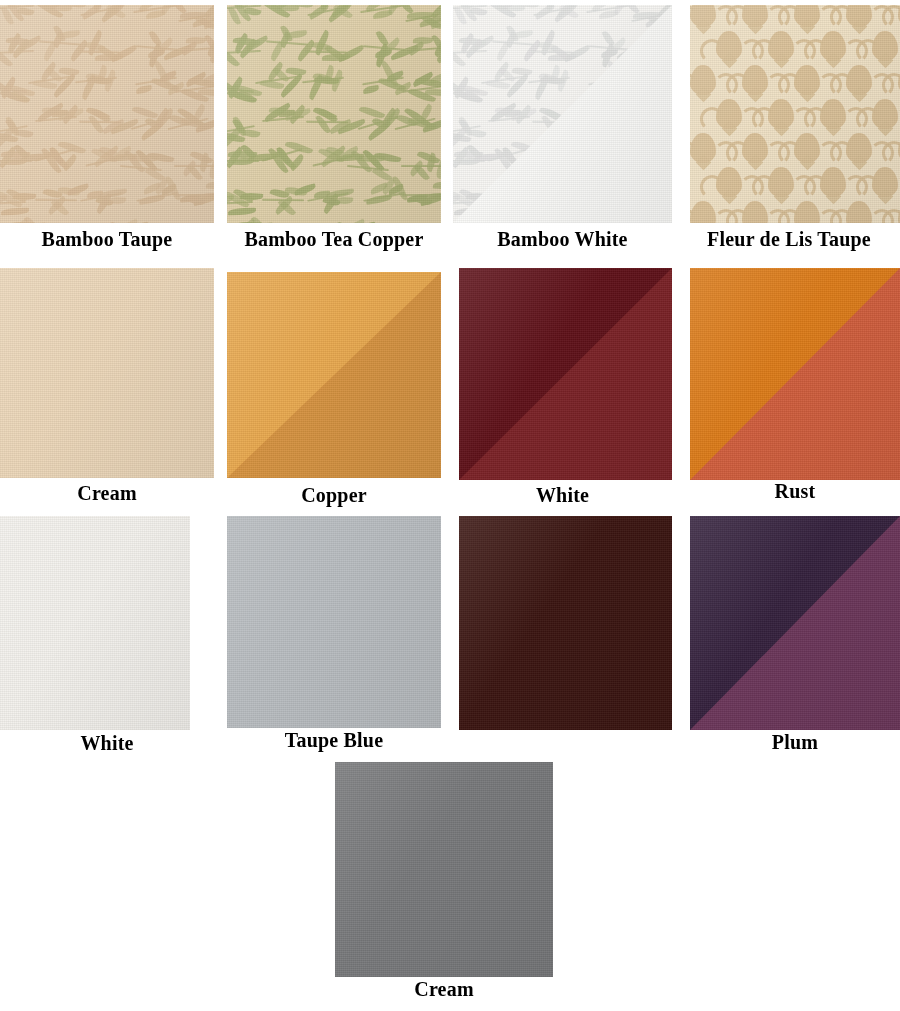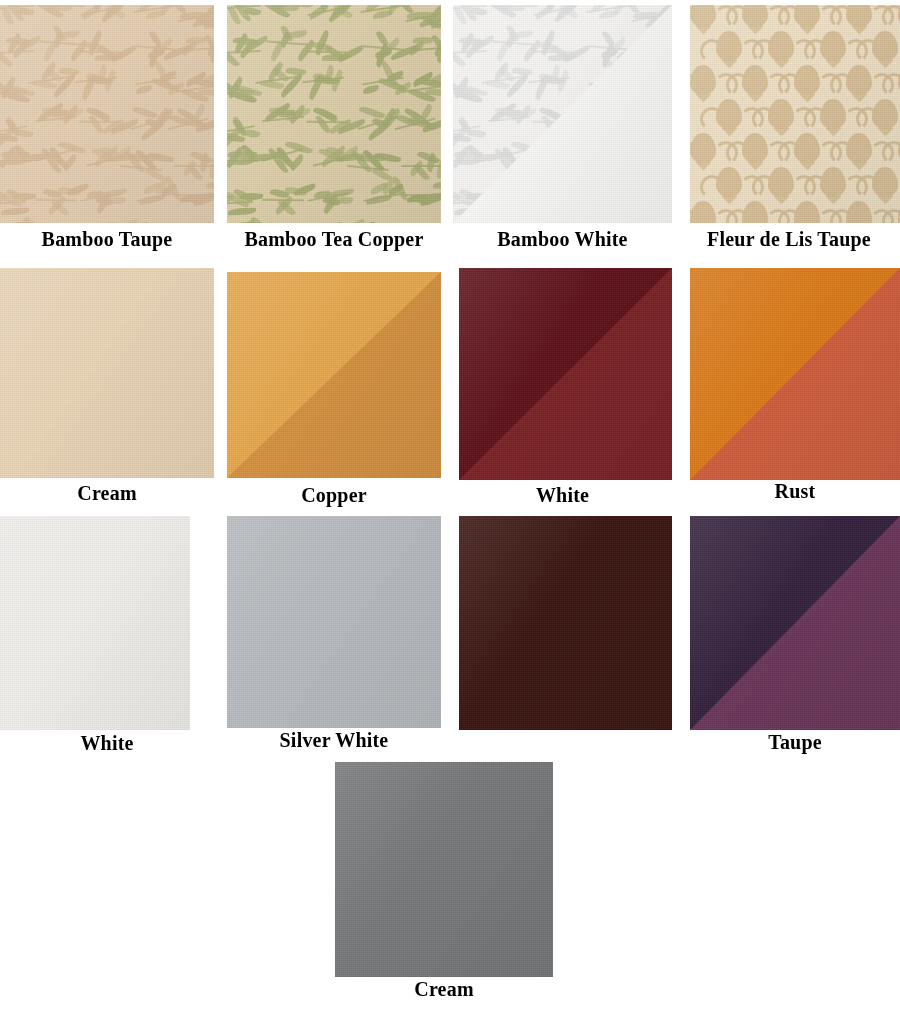--- a/index.html
+++ b/index.html
@@ -903,37 +903,37 @@
       </div>
     </div>
     <div class="label" style="left: 0px; top: 732px; width: 214px;">White</div>
     <div class="cell" style="left: 227px; top: 516px; width: 214px; height: 212px;">
       <div class="swatch">
         <div class="base" style="background: rgb(184, 188, 192);"></div>
         <div class="weave"></div>
         <div class="sheen"></div>
       </div>
     </div>
-    <div class="label" style="left: 227px; top: 729px; width: 214px;">Silver White</div>
+    <div class="label" style="left: 227px; top: 729px; width: 214px;">Taupe Blue</div>
     <div class="cell" style="left: 459px; top: 516px; width: 213px; height: 214px;">
       <div class="swatch">
         <div class="base" style="background: rgb(58, 20, 16);"></div>
         <div class="weave"></div>
         <div class="sheen"></div>
       </div>
     </div>
     <div class="cell" style="left: 690px; top: 516px; width: 210px; height: 214px;">
       <div class="swatch">
         <div class="base" style="background: rgb(51, 32, 60);"></div>
         <div class="fold" style="background: rgb(107, 53, 89);"></div>
         <div class="weave"></div>
         <div class="sheen"></div>
       </div>
     </div>
-    <div class="label" style="left: 690px; top: 731px; width: 210px;">Taupe</div>
+    <div class="label" style="left: 690px; top: 731px; width: 210px;">Plum</div>
     <div class="cell" style="left: 335px; top: 762px; width: 218px; height: 215px;">
       <div class="swatch">
         <div class="base" style="background: rgb(119, 120, 122);"></div>
         <div class="weave"></div>
         <div class="sheen"></div>
       </div>
     </div>
     <div class="label" style="left: 335px; top: 978px; width: 218px;">Cream</div>
   </div>
 

